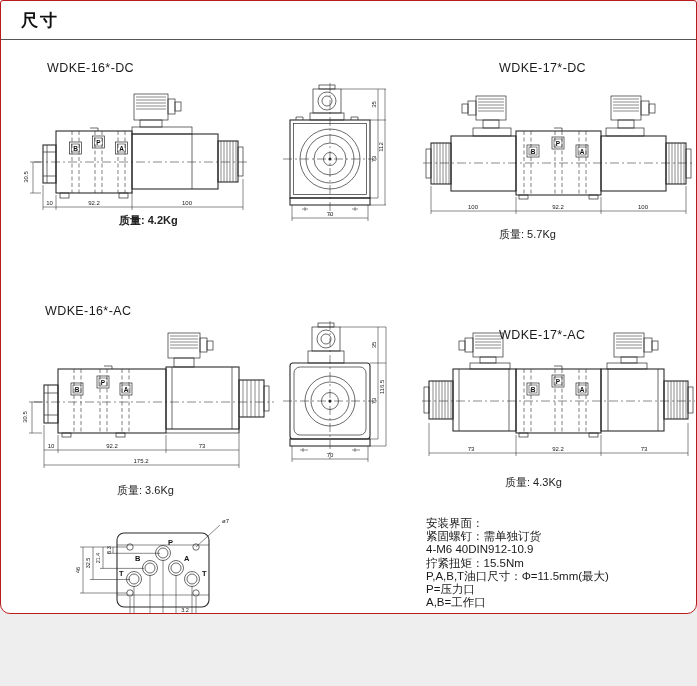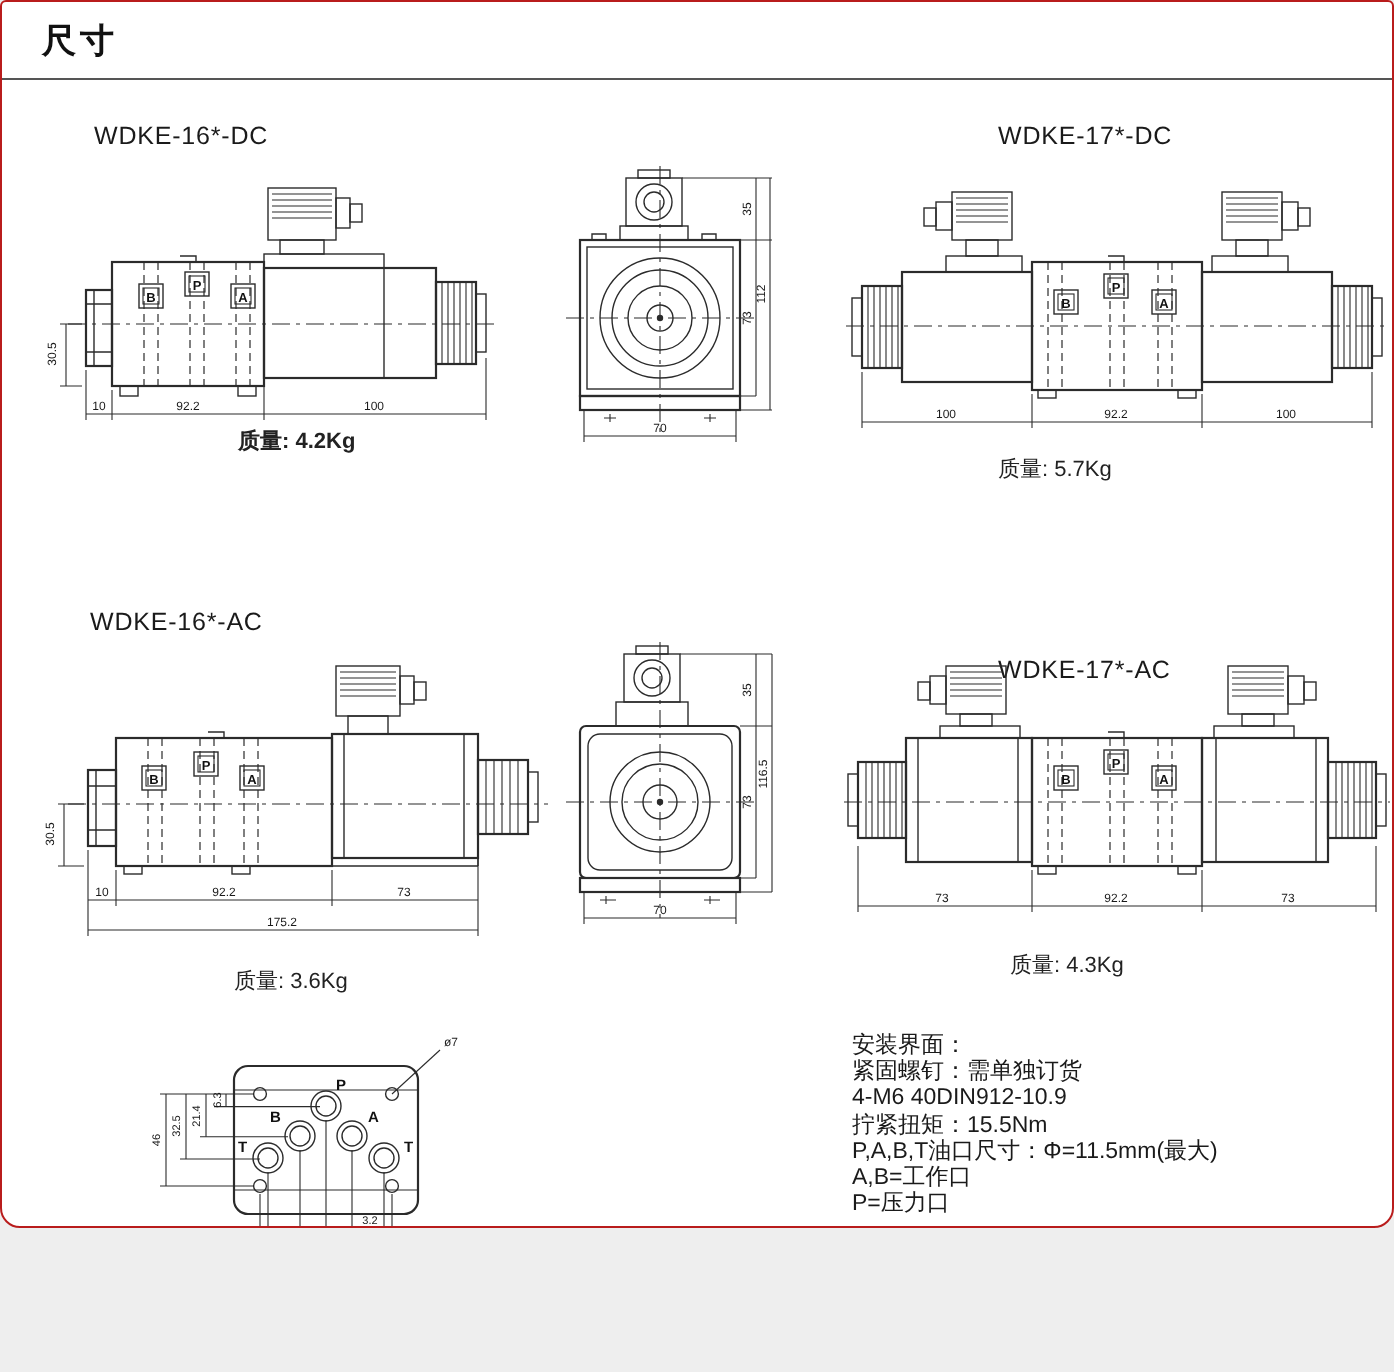--- a/index.html
+++ b/index.html
@@ -356,17 +356,17 @@
       <text class="dimtxt2" x="128" y="163" text-anchor="middle">54</text>
     </g>
   </svg>
 
   <div class="notes">
     <div>安装界面：</div>
     <div>紧固螺钉：需单独订货</div>
     <div>4-M6 40DIN912-10.9</div>
     <div>拧紧扭矩：15.5Nm</div>
     <div>P,A,B,T油口尺寸：Φ=11.5mm(最大)</div>
+    <div>P=压力口</div>
     <div>A,B=工作口</div>
-    <div>P=压力口</div>
   </div>
 
 </div>
 
 </body></html>

